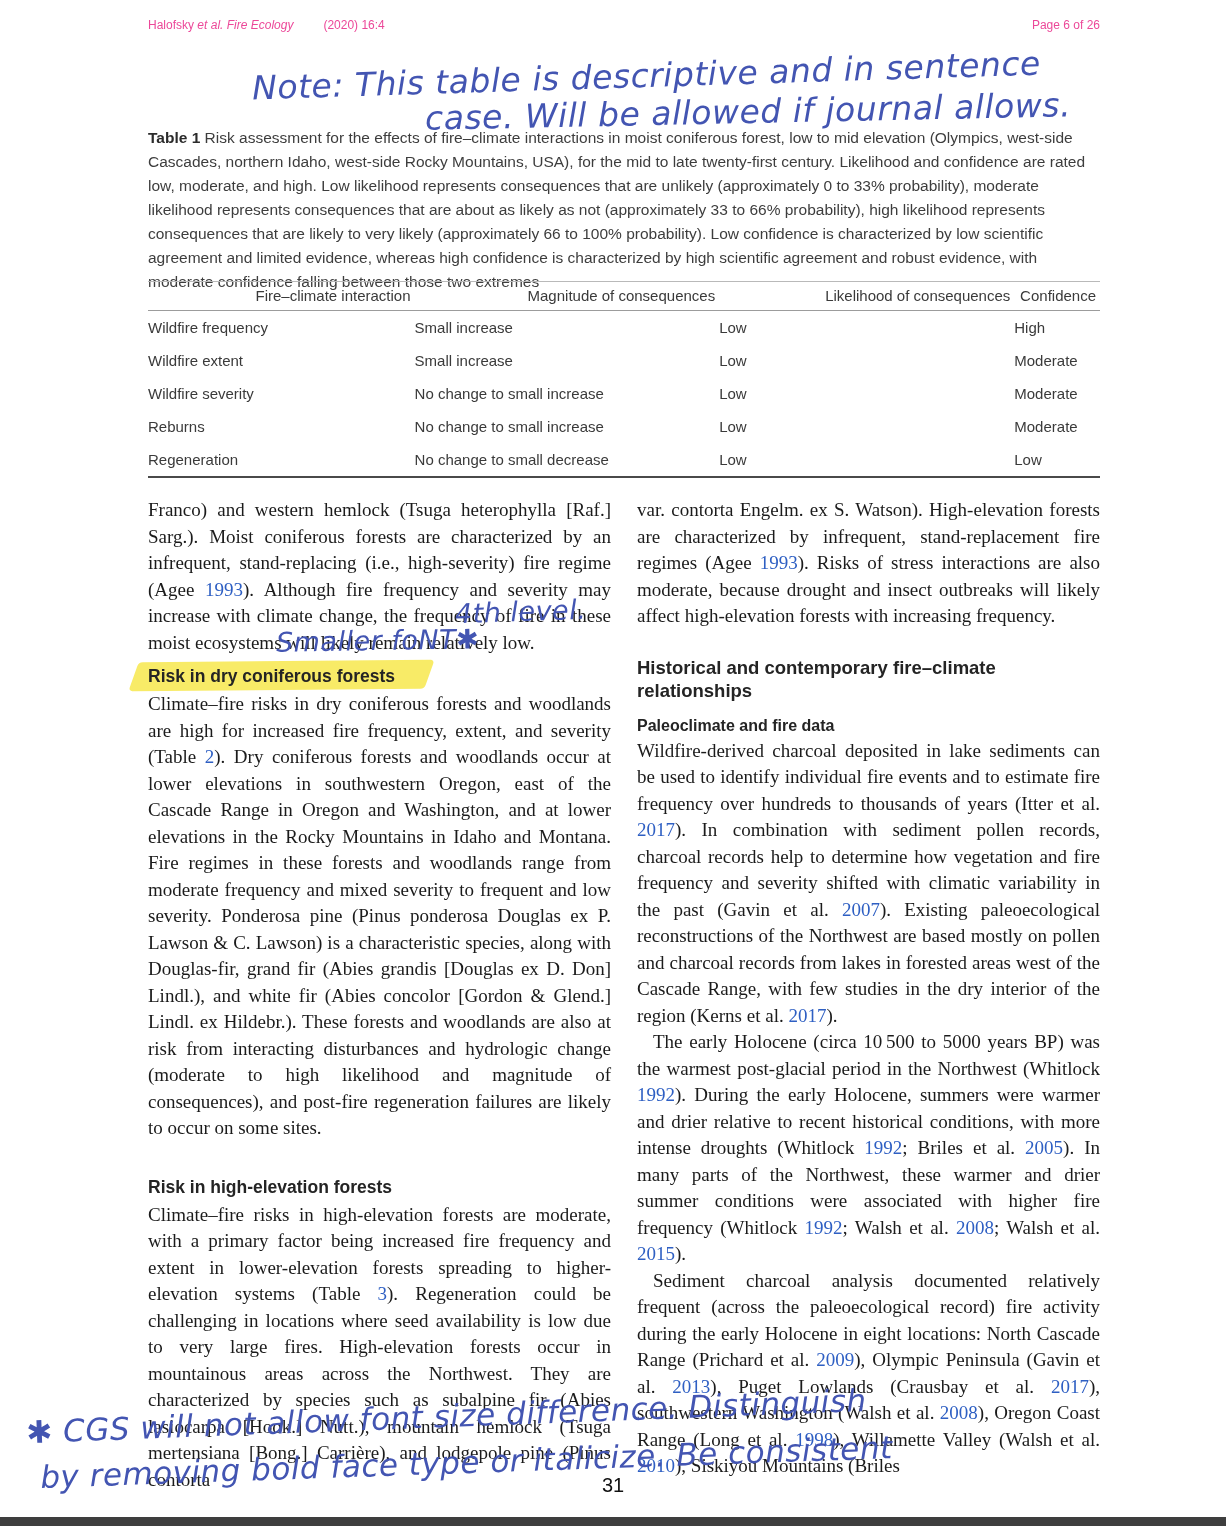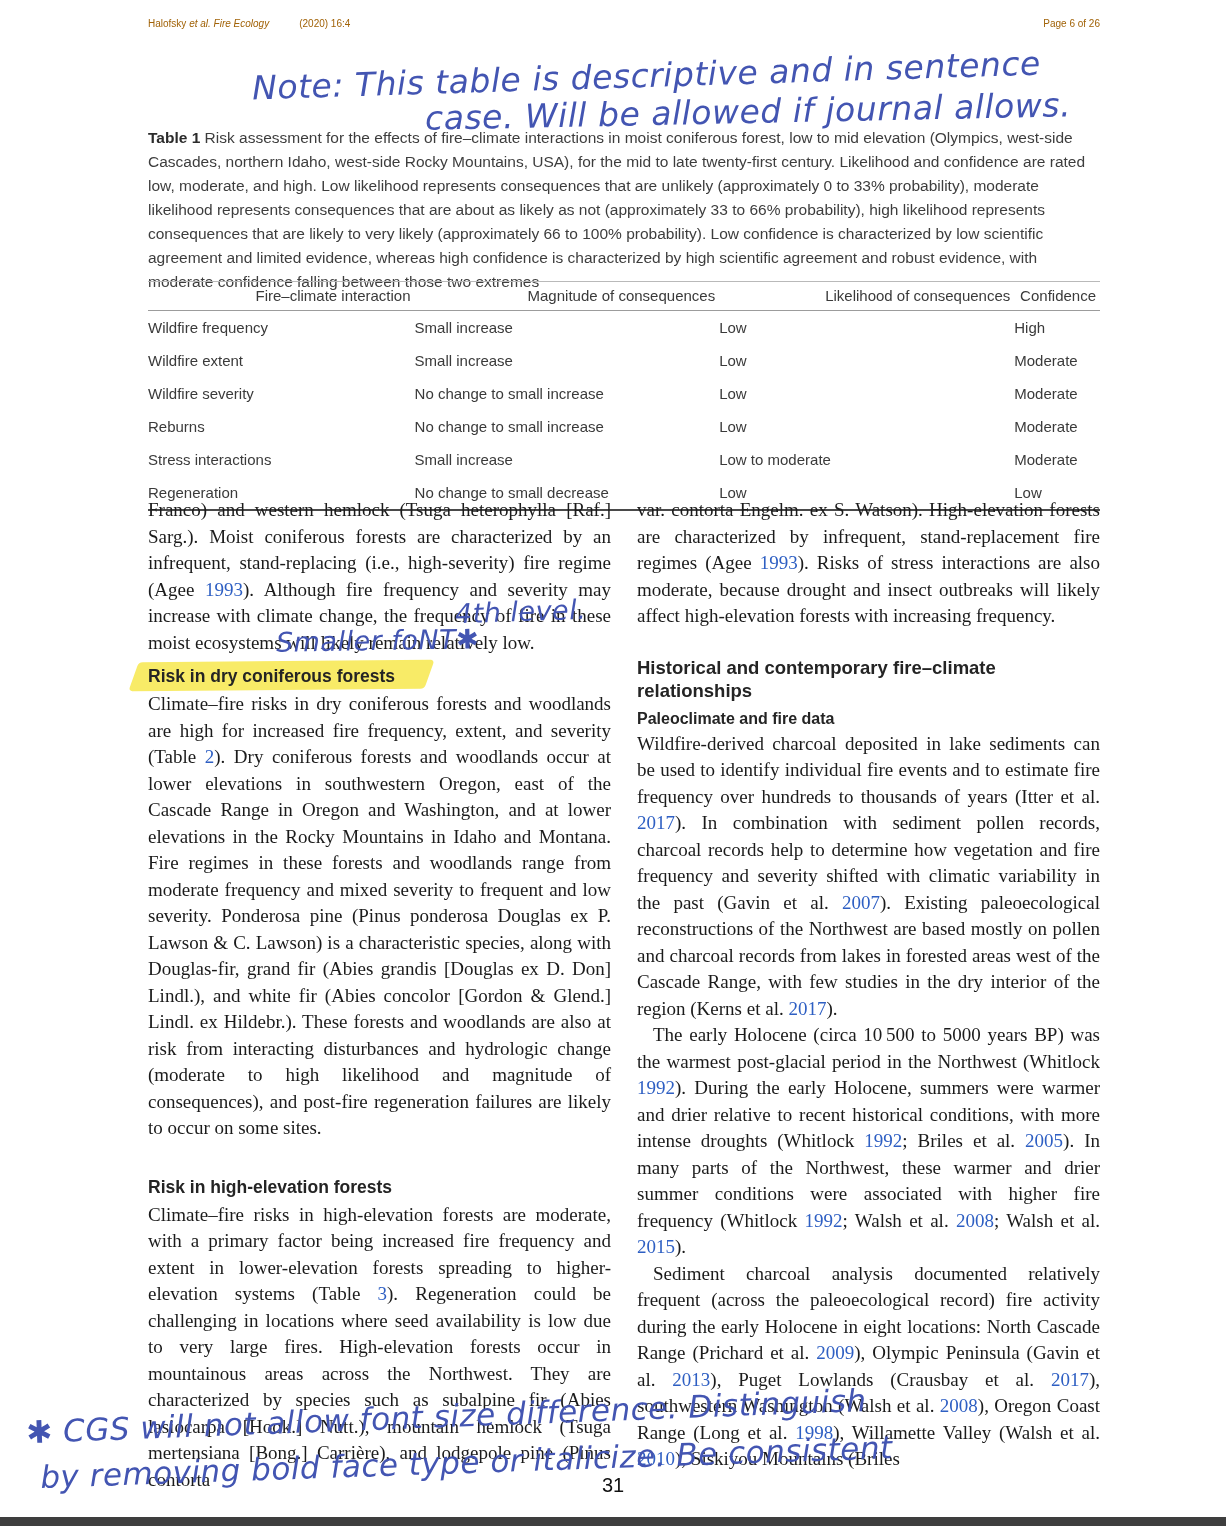--- a/index.html
+++ b/index.html
@@ -7,21 +7,21 @@
   .page {
     position:relative; width:1226px; height:1526px; margin:0 auto;
     background:#ffffff; overflow:hidden;
     font-family:"Liberation Sans", sans-serif; color:#1d1d1d;
   }
 
   
   .running-head {
     position:absolute; left:148px; top:18px; width:952px;
     display:flex; justify-content:space-between;
-    font-size:10px; color:#a16207;
+    font-size:12px; color:#ec4899;
   }
   .running-head .ital { font-style:italic; }
   .running-head .issue { margin-left:30px; }
 
   
   .hand {
     position:absolute; font-family:"DejaVu Sans", sans-serif; font-style:italic;
     color:#4355b2; white-space:nowrap; letter-spacing:.5px; font-weight:500;
   }
   .hand-top1 { left:252px; top:56px;  font-size:33px; transform:rotate(-1.8deg); }
@@ -70,21 +70,21 @@
     font-size:17.5px; line-height:23px; text-align:left;
   }
   .h-dry  { margin:9px 0 3px 0; position:relative; display:inline-block; z-index:1;text-align:right; }
   .h-dry::before {
     content:""; position:absolute; z-index:-1;
     left:-14px; right:-34px; top:-4px; bottom:-2px;
     background:rgba(247,233,90,.92);
     transform:skewX(-20deg) rotate(-.5deg); border-radius:4px;
   }
   .h-high { margin:34px 0 3px 0; }
-  .h-hist { margin:26px 0 5px 0; font-size:18.5px; }
+  .h-hist { margin:26px 0 12px 0; font-size:18.5px; }
   .h-paleo{ margin:3px 0 1px 0; font-size:16px; }
 
   
   .page-number {
     position:absolute; left:0; right:0; top:1474px; text-align:center;
     font-size:20px; color:#111; font-family:"Liberation Sans", sans-serif;
   }
   .scan-edge-bar {
     position:absolute; left:0; right:0; bottom:0; height:9px; background:#3e3e3e;
   }
@@ -142,26 +142,20 @@
           <td>Low</td>
           <td>Moderate</td>
         </tr>
         <tr>
           <td>Reburns</td>
           <td>No change to small increase</td>
           <td>Low</td>
           <td>Moderate</td>
         </tr>
         <tr>
-          <td>Stress interactions</td>
-          <td>Small increase</td>
-          <td>Low to moderate</td>
-          <td>Moderate</td>
-        </tr>
-        <tr>
           <td>Regeneration</td>
           <td>No change to small decrease</td>
           <td>Low</td>
           <td>Low</td>
         </tr>
       </tbody>
   </table>
 
   <div class="body-col col-left">
     <p><span class="seg-n">Franco) and western hemlock (</span><span class="seg-i">Tsuga heterophylla</span><span class="seg-n"> [Raf.] Sarg.). Moist coniferous forests are characterized by an infrequent, stand-replacing (</span><span class="seg-i">i.e.</span><span class="seg-n">, high-severity) fire regime (Agee </span><span class="seg-a">1993</span><span class="seg-n">). Although fire frequency and severity may increase with climate change, the frequency of fire in these moist ecosystems will likely remain relatively low.</span></p>

